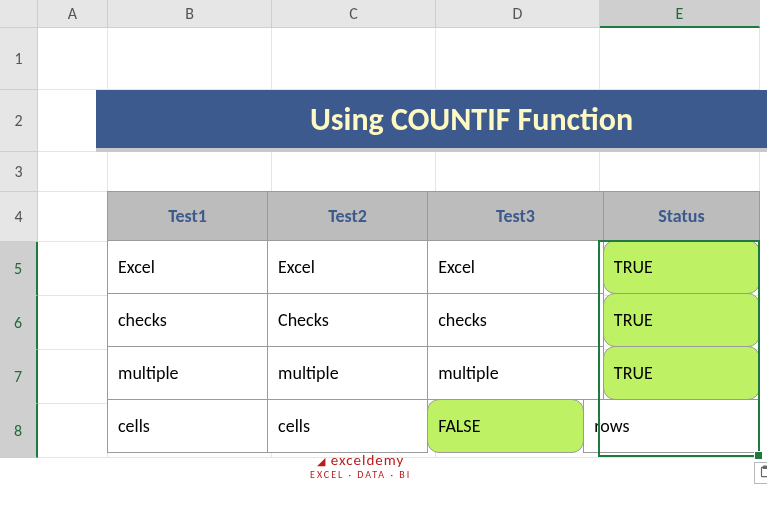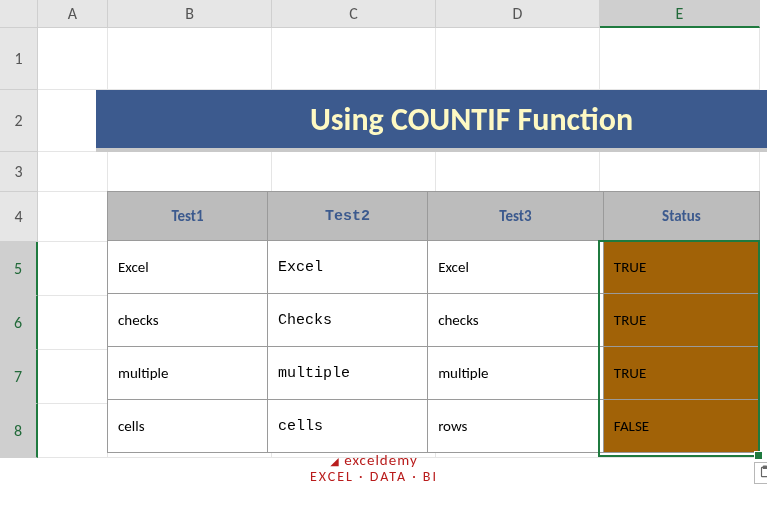--- a/index.html
+++ b/index.html
@@ -106,37 +106,38 @@
     top: 192px;
     width: 652px;
   }
   .dt-row { display: flex; }
   .dt-cell {
     border: 1px solid #9a9a9a;
     height: 54px;
     display: flex;
     align-items: center;
     padding: 16px 10px;
-    font-size: 15px;
+    font-size: 18px;
     background: #fff;
     margin-left: -1px;
     margin-top: -1px;
   }
   .dt-head {
     background: #bcbcbc;
     color: #3c5a8e;
     font-weight: 700;
     justify-content: center;
     height: 50px;
   }
   .dt-status {
-    background: #a16207;
+    background: #bef264;
+    border-radius: 12px;
   }
   .dt-wB { width: 164px; }
-  .dt-wC { width: 164px; font-family: Liberation Mono, monospace; }
+  .dt-wC { width: 164px; }
   .dt-wD { width: 180px; }
   .dt-wE { width: 160px; align-items: center; }
 
   
   .selection {
     position: absolute;
     left: 598px;
     top: 240px;
     width: 162px;
     height: 217px;
@@ -167,21 +168,21 @@
     position: absolute;
     left: 310px;
     top: 452px;
     color: #b91c1c;
     font-size: 15px;
     letter-spacing: 1px;
     text-align: center;
     line-height: 1.1;
     pointer-events: none;
   }
-  .watermark .sub { font-size: 14px; letter-spacing: 2px; }
+  .watermark .sub { font-size: 10px; letter-spacing: 2px; }
 </style>
 </head>
 <body>
 
 <div class="sheet">
 
   <div class="colheads">
     <div class="corner"></div>
     <div class="colhead wA">A</div>
     <div class="colhead wB">B</div>
@@ -321,25 +322,25 @@
           <span>TRUE</span>
         </div>
     </div>
     <div class="dt-row">
       <div class="dt-cell dt-wB">
           <span>cells</span>
         </div>
       <div class="dt-cell dt-wC">
           <span>cells</span>
         </div>
+      <div class="dt-cell dt-status dt-wE">
+          <span>FALSE</span>
+        </div>
       <div class="dt-cell dt-wD">
           <span>rows</span>
-        </div>
-      <div class="dt-cell dt-status dt-wE">
-          <span>FALSE</span>
         </div>
     </div>
   </div>
 
   <div class="selection">
     <div class="fill-handle"></div>
   </div>
 
   <div class="paste-opts">
     <span>

